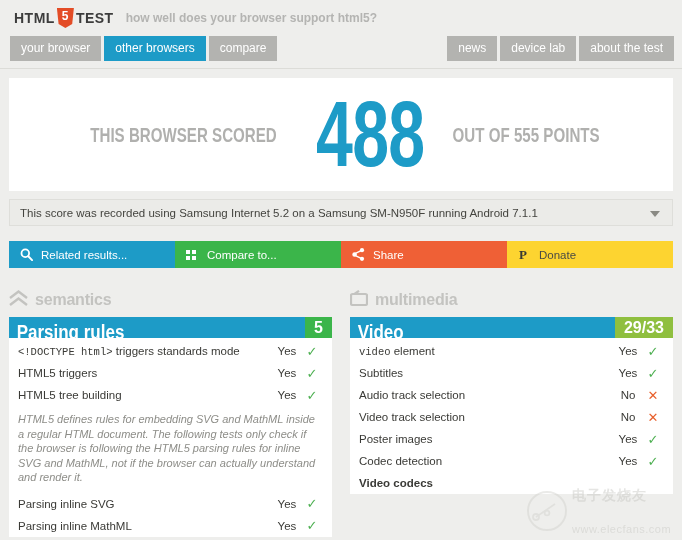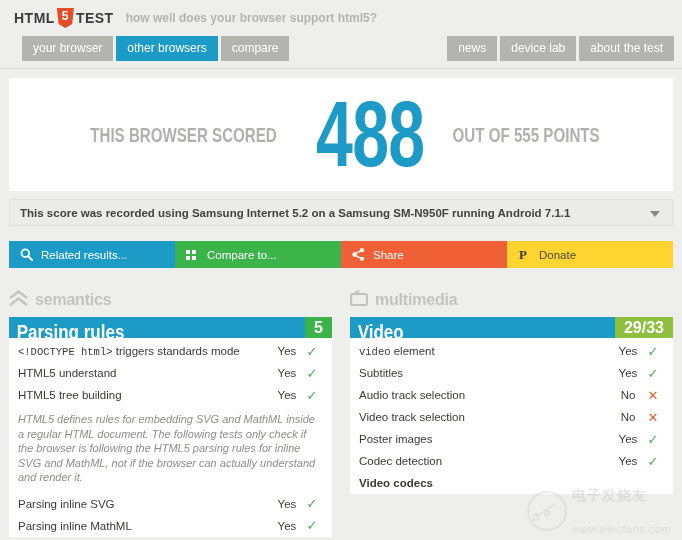--- a/index.html
+++ b/index.html
@@ -22,21 +22,21 @@
     background: #e34c26;
     clip-path: polygon(0% 0%, 100% 0%, 90% 80%, 50% 100%, 10% 80%);
     display: flex; align-items: flex-start; justify-content: center;
   }
   .shield-inner {
     color: #fff; font-size: 12px; font-weight: bold; line-height: 1;
     margin-top: 2px; font-family: "Liberation Sans", sans-serif;
   }
   .tagline { margin-left: 12px; color: #b4b4b2; font-size: 12px; font-weight: bold; }
 
-  .nav { position: absolute; top: 36px; left: 12px; right: 0; height: 26px; }
+  .nav { position: absolute; top: 36px; left: 0; right: 0; height: 26px; }
   .nav-left { position: absolute; left: 10px; top: 0; display: flex; gap: 3px; }
   .nav-right { position: absolute; right: 8px; top: 0; display: flex; gap: 3px; }
   .nav-btn {
     background: #b3b3b0; color: #fff; font-size: 12px;
     padding: 5px 11px 6px 11px; line-height: 14px;
     border: none; cursor: pointer; font-family: "Liberation Sans", sans-serif;
     white-space: nowrap;
   }
   .nav-btn.active { background: #1d9bc7; }
 
@@ -60,21 +60,21 @@
     transform: scaleX(0.72); transform-origin: center; letter-spacing: -1px;
     font-family: "Liberation Sans", sans-serif;
   }
 
   
   .info-bar {
     margin: 8px 9px 0 9px; background: #ebebe8; border: 1px solid #dededa;
     height: 27px; display: flex; align-items: center; padding: 0 10px;
     position: relative;
   }
-  .info-text { font-size: 11.5px; color: #44443f; font-weight: bold; }
+  .info-text { font-size: 11.5px; color: #44443f; }
   .caret {
     position: absolute; right: 12px; top: 50%; margin-top: -2px;
     width: 0; height: 0; border-left: 5px solid transparent;
     border-right: 5px solid transparent; border-top: 6px solid #8a8a84;
   }
 
   
   .action-bar { margin: 15px 9px 0 9px; display: flex; height: 27px; }
   .action {
     flex: 1 1 0; display: flex; align-items: center; gap: 8px;
@@ -245,21 +245,21 @@
       <span class="sec-score sc-full">5</span>
     </div>
 
     <div class="sec-body">
       <div class="row">
         <span class="row-label"><span class="mono">&lt;!DOCTYPE html&gt;</span><span> triggers standards mode</span></span>
         <span class="row-val">Yes</span>
         <span class="row-mark mark-yes">✓</span>
       </div>
       <div class="row">
-        <span class="row-label">HTML5 understand</span>
+        <span class="row-label">HTML5 triggers</span>
         <span class="row-val">Yes</span>
         <span class="row-mark mark-yes">✓</span>
       </div>
       <div class="row">
         <span class="row-label">HTML5 tree building</span>
         <span class="row-val">Yes</span>
         <span class="row-mark mark-yes">✓</span>
       </div>
       <div class="note">HTML5 defines rules for embedding SVG and MathML inside a regular HTML document. The following tests only check if the browser is following the HTML5 parsing rules for inline SVG and MathML, not if the browser can actually understand and render it.</div>
       <div class="row">

